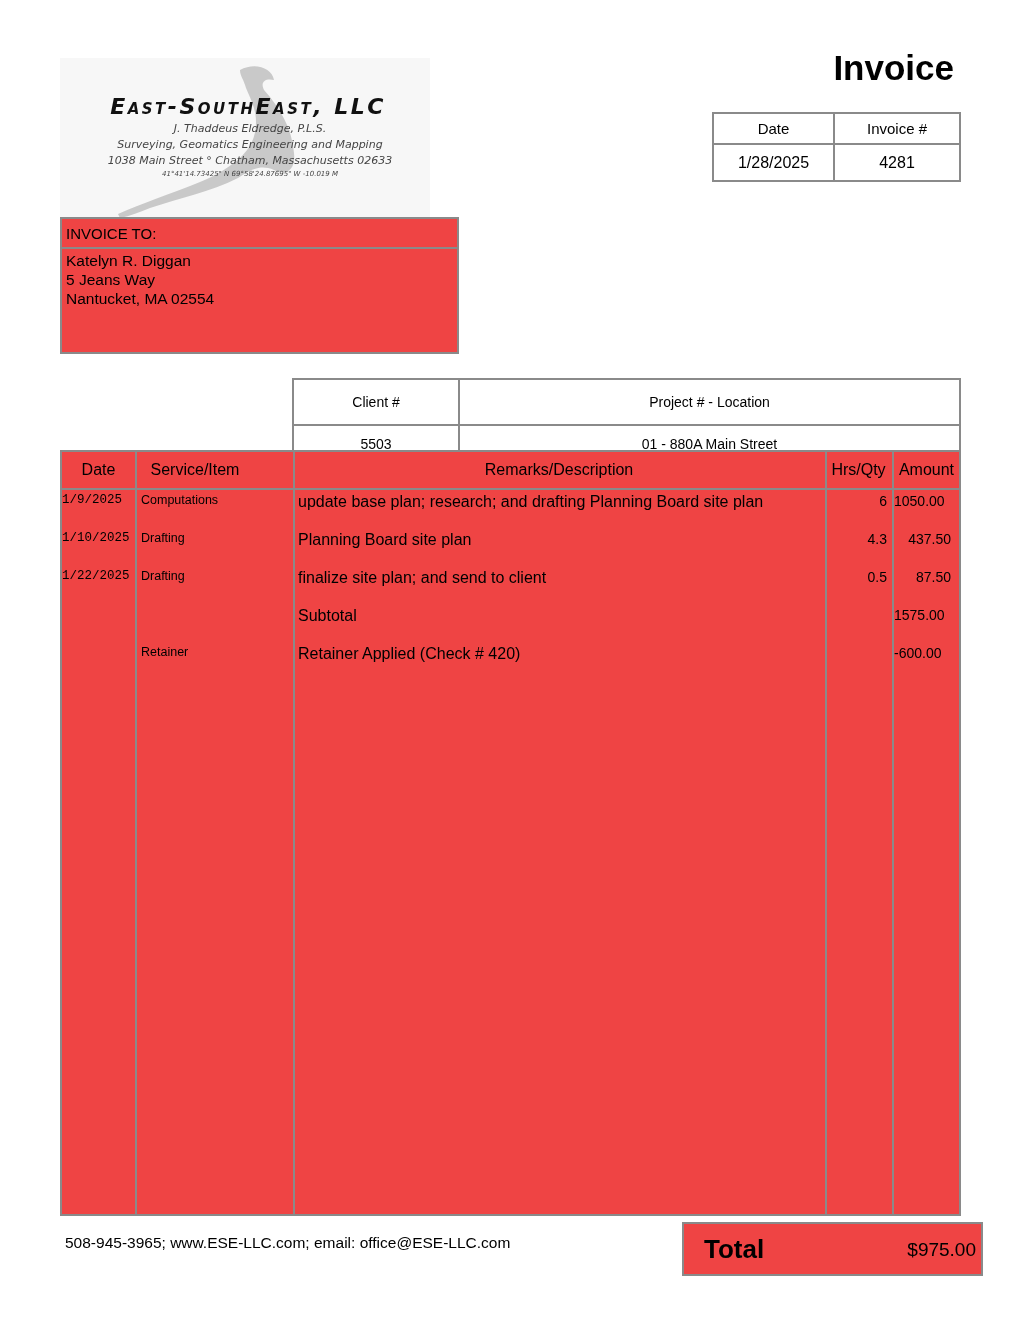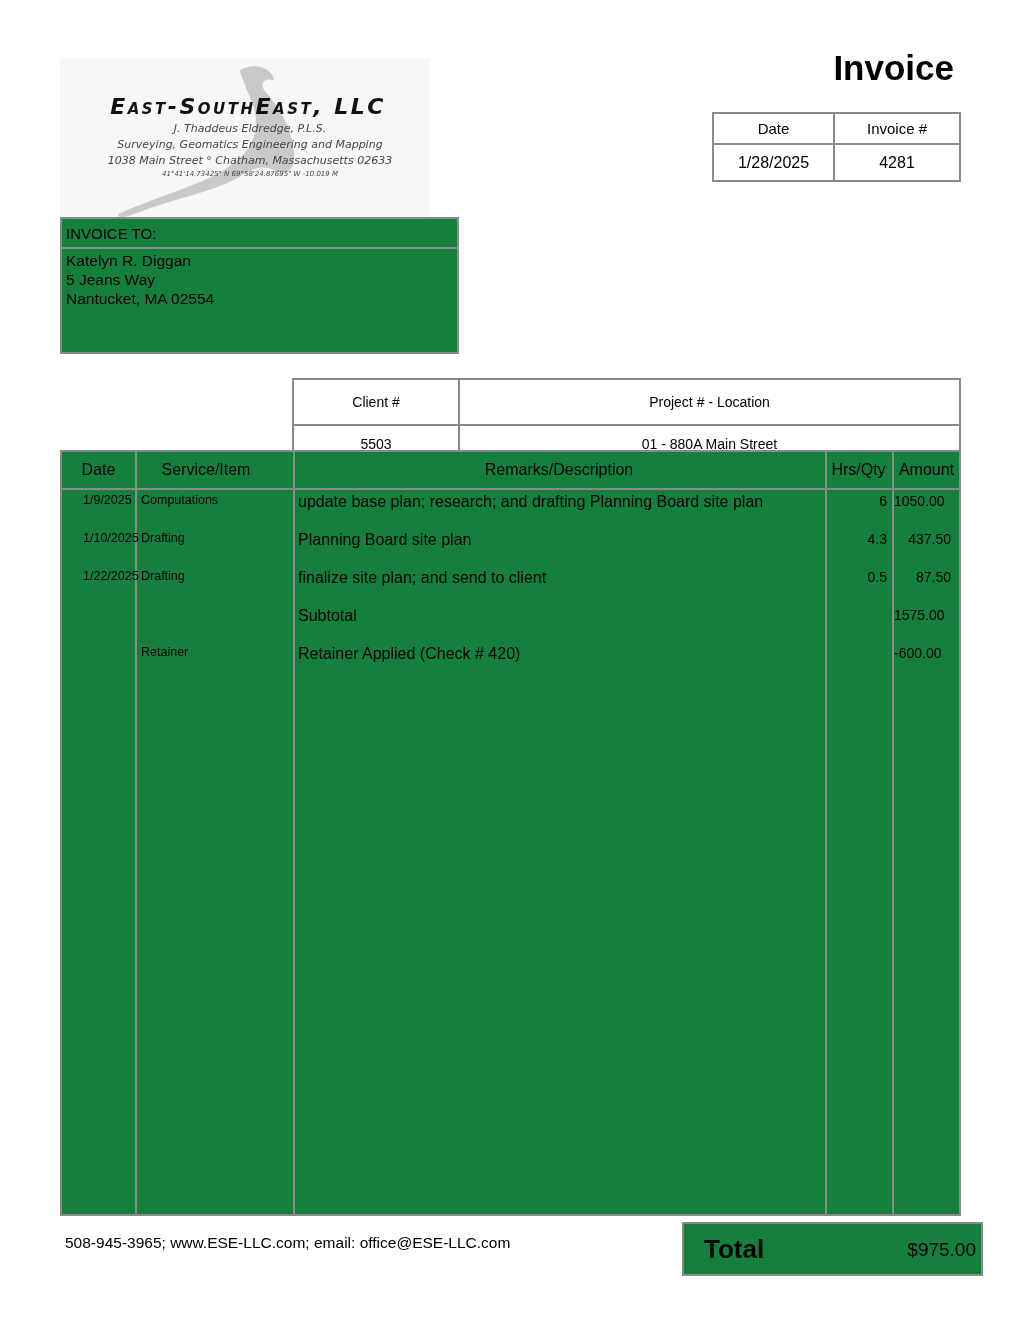--- a/index.html
+++ b/index.html
@@ -1,21 +1,21 @@
 <!DOCTYPE html>
 <html><head>
 <meta charset="utf-8">
 <style>
   html, body { margin: 0; padding: 0; }
   body {
     width: 1020px; height: 1320px; background: #ffffff; position: relative;
     font-family: "Liberation Sans", sans-serif; color: #000; overflow: hidden;
   }
   .abs { position: absolute; }
-  .box { position: absolute; border: 2px solid #8a8a8a; box-sizing: border-box; background: #15803d; }
+  .box { position: absolute; border: 2px solid #8a8a8a; box-sizing: border-box; background: #ef4444; }
   .logo { left: 60px; top: 58px; width: 370px; height: 160px; }
   .logo svg { position: absolute; left: 0; top: 0; }
   .logo-title {
     position: absolute; left: 8px; top: 36px; width: 360px; text-align: center;
     font-family: "DejaVu Sans", sans-serif; font-style: italic; font-weight: bold;
     font-size: 22px; letter-spacing: 2.5px; font-variant: small-caps; color: #111;
   }
   .logo-line {
     position: absolute; left: 20px; width: 340px; text-align: center;
     font-family: "DejaVu Sans", sans-serif; font-style: italic; color: #444;
@@ -26,21 +26,21 @@
   table.grid { border-collapse: collapse; position: absolute; }
   table.grid td { border: 2px solid #8a8a8a; text-align: center; font-size: 15px; padding: 0; }
   .inv-to { left: 60px; top: 217px; width: 399px; height: 137px; }
   .inv-to .hdr { height: 30px; border-bottom: 2px solid #8a8a8a; font-size: 15px; padding: 6px 0 0 4px; box-sizing: border-box; }
   .inv-to .addr { padding: 2px 0 0 4px; font-size: 15.5px; line-height: 19px; }
   .items { left: 60px; top: 450px; width: 901px; height: 766px; }
   .col-line { position: absolute; top: 0; bottom: 0; width: 0; border-left: 2px solid #8a8a8a; }
   .hdr-line { position: absolute; left: 0; right: 0; top: 36px; border-top: 2px solid #8a8a8a; }
   .hcell { position: absolute; top: 9px; font-size: 16px; text-align: center; }
   .row { position: absolute; left: 0; right: 0; height: 38px; }
-  .c-date { position: absolute; left: 21px; top: 3px; font-size: 12.5px; }
+  .c-date { position: absolute; left: 0; top: 3px; font-size: 12.5px; font-family: Liberation Mono, monospace; }
   .c-svc { position: absolute; left: 79px; top: 3px; font-size: 12.5px; }
   .c-desc { position: absolute; left: 236px; top: 3px; font-size: 16px; }
   .c-qty { position: absolute; right: 72px; top: 3px; font-size: 14px; text-align: right; }
   .c-amt { position: absolute; right: 8px; top: 3px; font-size: 14px; text-align: right; }
   .c-amt-left { position: absolute; left: 832px; top: 3px; font-size: 14px; }
   .footer { left: 65px; top: 1234px; font-size: 15.5px; }
   .total { left: 682px; top: 1222px; width: 301px; height: 54px; }
   .total-label { position: absolute; left: 20px; top: 10px; font-size: 26px; font-weight: bold; }
   .total-val { position: absolute; right: 5px; top: 15px; font-size: 19px; }
 </style>
@@ -97,21 +97,21 @@
   </table>
 
 <div class="box items">
   <div class="col-line" style="left:73px;"></div>
   <div class="col-line" style="left:231px;"></div>
   <div class="col-line" style="left:763px;"></div>
   <div class="col-line" style="left:830px;"></div>
   <div class="hdr-line"></div>
 
   <div class="hcell" style="left:0;width:73px;">Date</div>
-  <div class="hcell" style="left:73px;width:142px;">Service/Item</div>
+  <div class="hcell" style="left:62px;width:142px;">Service/Item</div>
   <div class="hcell" style="left:231px;width:532px;">Remarks/Description</div>
   <div class="hcell" style="left:763px;width:67px;">Hrs/Qty</div>
   <div class="hcell" style="left:830px;width:69px;">Amount</div>
 
   <div class="row" style="top:38px;">
     <span class="c-date">1/9/2025</span>
     <span class="c-svc">Computations</span>
     <span class="c-desc">update base plan; research; and drafting Planning Board site plan</span>
     <span class="c-qty">6</span>
     <span class="c-amt-left">1050.00</span>

